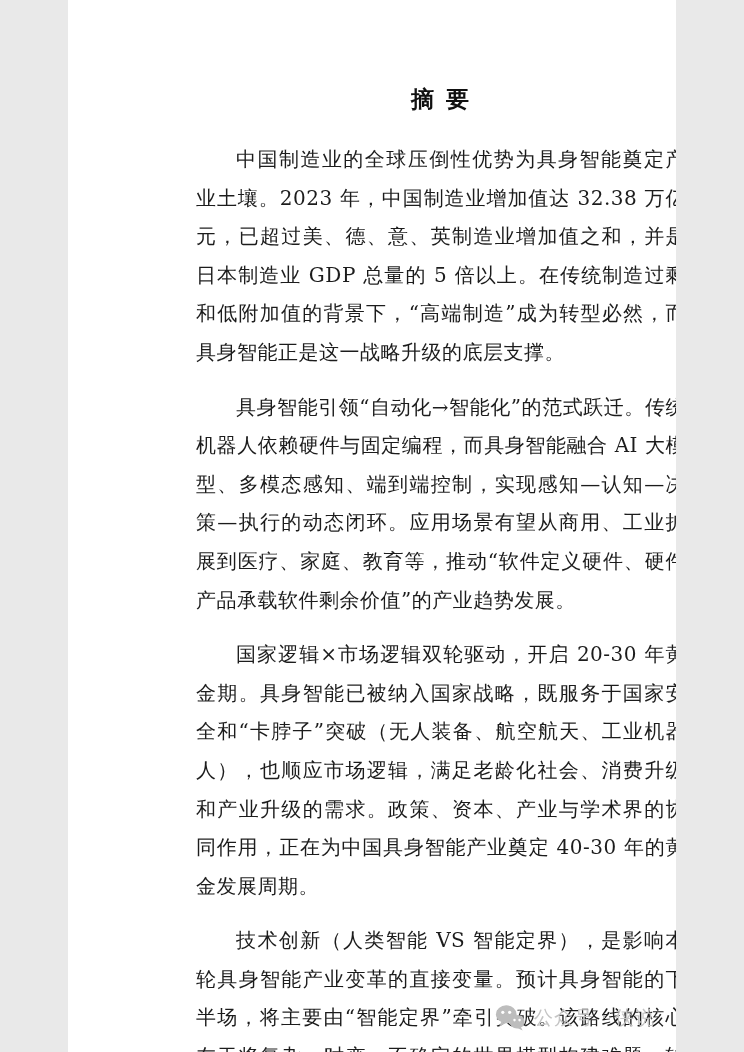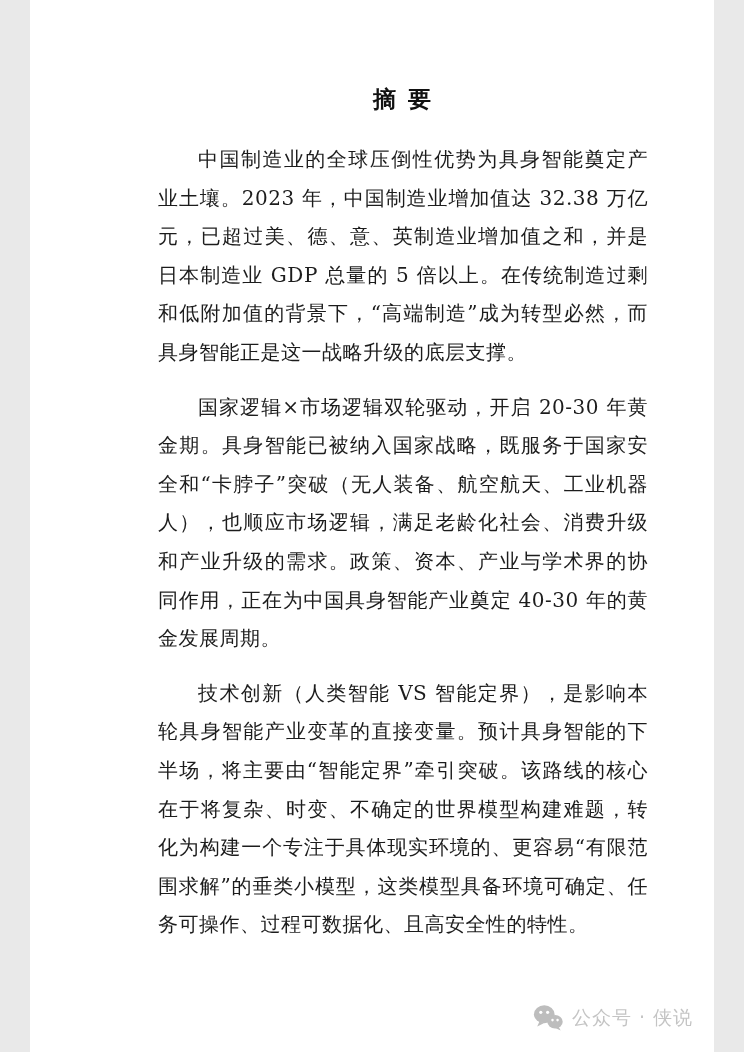--- a/index.html
+++ b/index.html
@@ -2,21 +2,21 @@
 <html><head>
 <meta charset="utf-8">
 <style>
   html, body {
     margin: 0;
     padding: 0;
     background: #e9e9e9;
   }
   .page {
     position: relative;
-    width: 684px;
+    width: 608px;
     height: 1052px;
     margin: 0 auto;
     background: #ffffff;
     overflow: hidden;
     font-family: "DejaVu Serif", serif;
   }
   .content {
     position: absolute;
     left: 112px;
     top: 84px;
@@ -64,20 +64,21 @@
 </head>
 <body>
 
 <div class="page">
 
   <div class="content">
     <h1 class="doc-title">摘 要</h1>
 
     <p class="para">中国制造业的全球压倒性优势为具身智能奠定产业土壤。2023 年，中国制造业增加值达 32.38 万亿元，已超过美、德、意、英制造业增加值之和，并是日本制造业 GDP 总量的 5 倍以上。在传统制造过剩和低附加值的背景下，“高端制造”成为转型必然，而具身智能正是这一战略升级的底层支撑。</p>
 
+    <p class="para">具身智能引领“自动化→智能化”的范式跃迁。传统机器人依赖硬件与固定编程，而具身智能融合 AI 大模型、多模态感知、端到端控制，实现感知—认知—决策—执行的动态闭环。应用场景有望从商用、工业扩展到医疗、家庭、教育等，推动“软件定义硬件、硬件产品承载软件剩余价值”的产业趋势发展。</p>
 
     <p class="para">国家逻辑×市场逻辑双轮驱动，开启 20-30 年黄金期。具身智能已被纳入国家战略，既服务于国家安全和“卡脖子”突破（无人装备、航空航天、工业机器人），也顺应市场逻辑，满足老龄化社会、消费升级和产业升级的需求。政策、资本、产业与学术界的协同作用，正在为中国具身智能产业奠定 40-30 年的黄金发展周期。</p>
 
     <p class="para">技术创新（人类智能 VS 智能定界），是影响本轮具身智能产业变革的直接变量。预计具身智能的下半场，将主要由“智能定界”牵引突破。该路线的核心在于将复杂、时变、不确定的世界模型构建难题，转化为构建一个专注于具体现实环境的、更容易“有限范围求解”的垂类小模型，这类模型具备环境可确定、任务可操作、过程可数据化、且高安全性的特性。</p>
   </div>
 
   <div class="watermark">
     <span class="icon">
       <svg viewBox="0 0 32 28" width="30" height="27" xmlns="http://www.w3.org/2000/svg">
         <ellipse cx="12" cy="10.5" rx="11" ry="9.5" fill="#bdbdbd"></ellipse>

